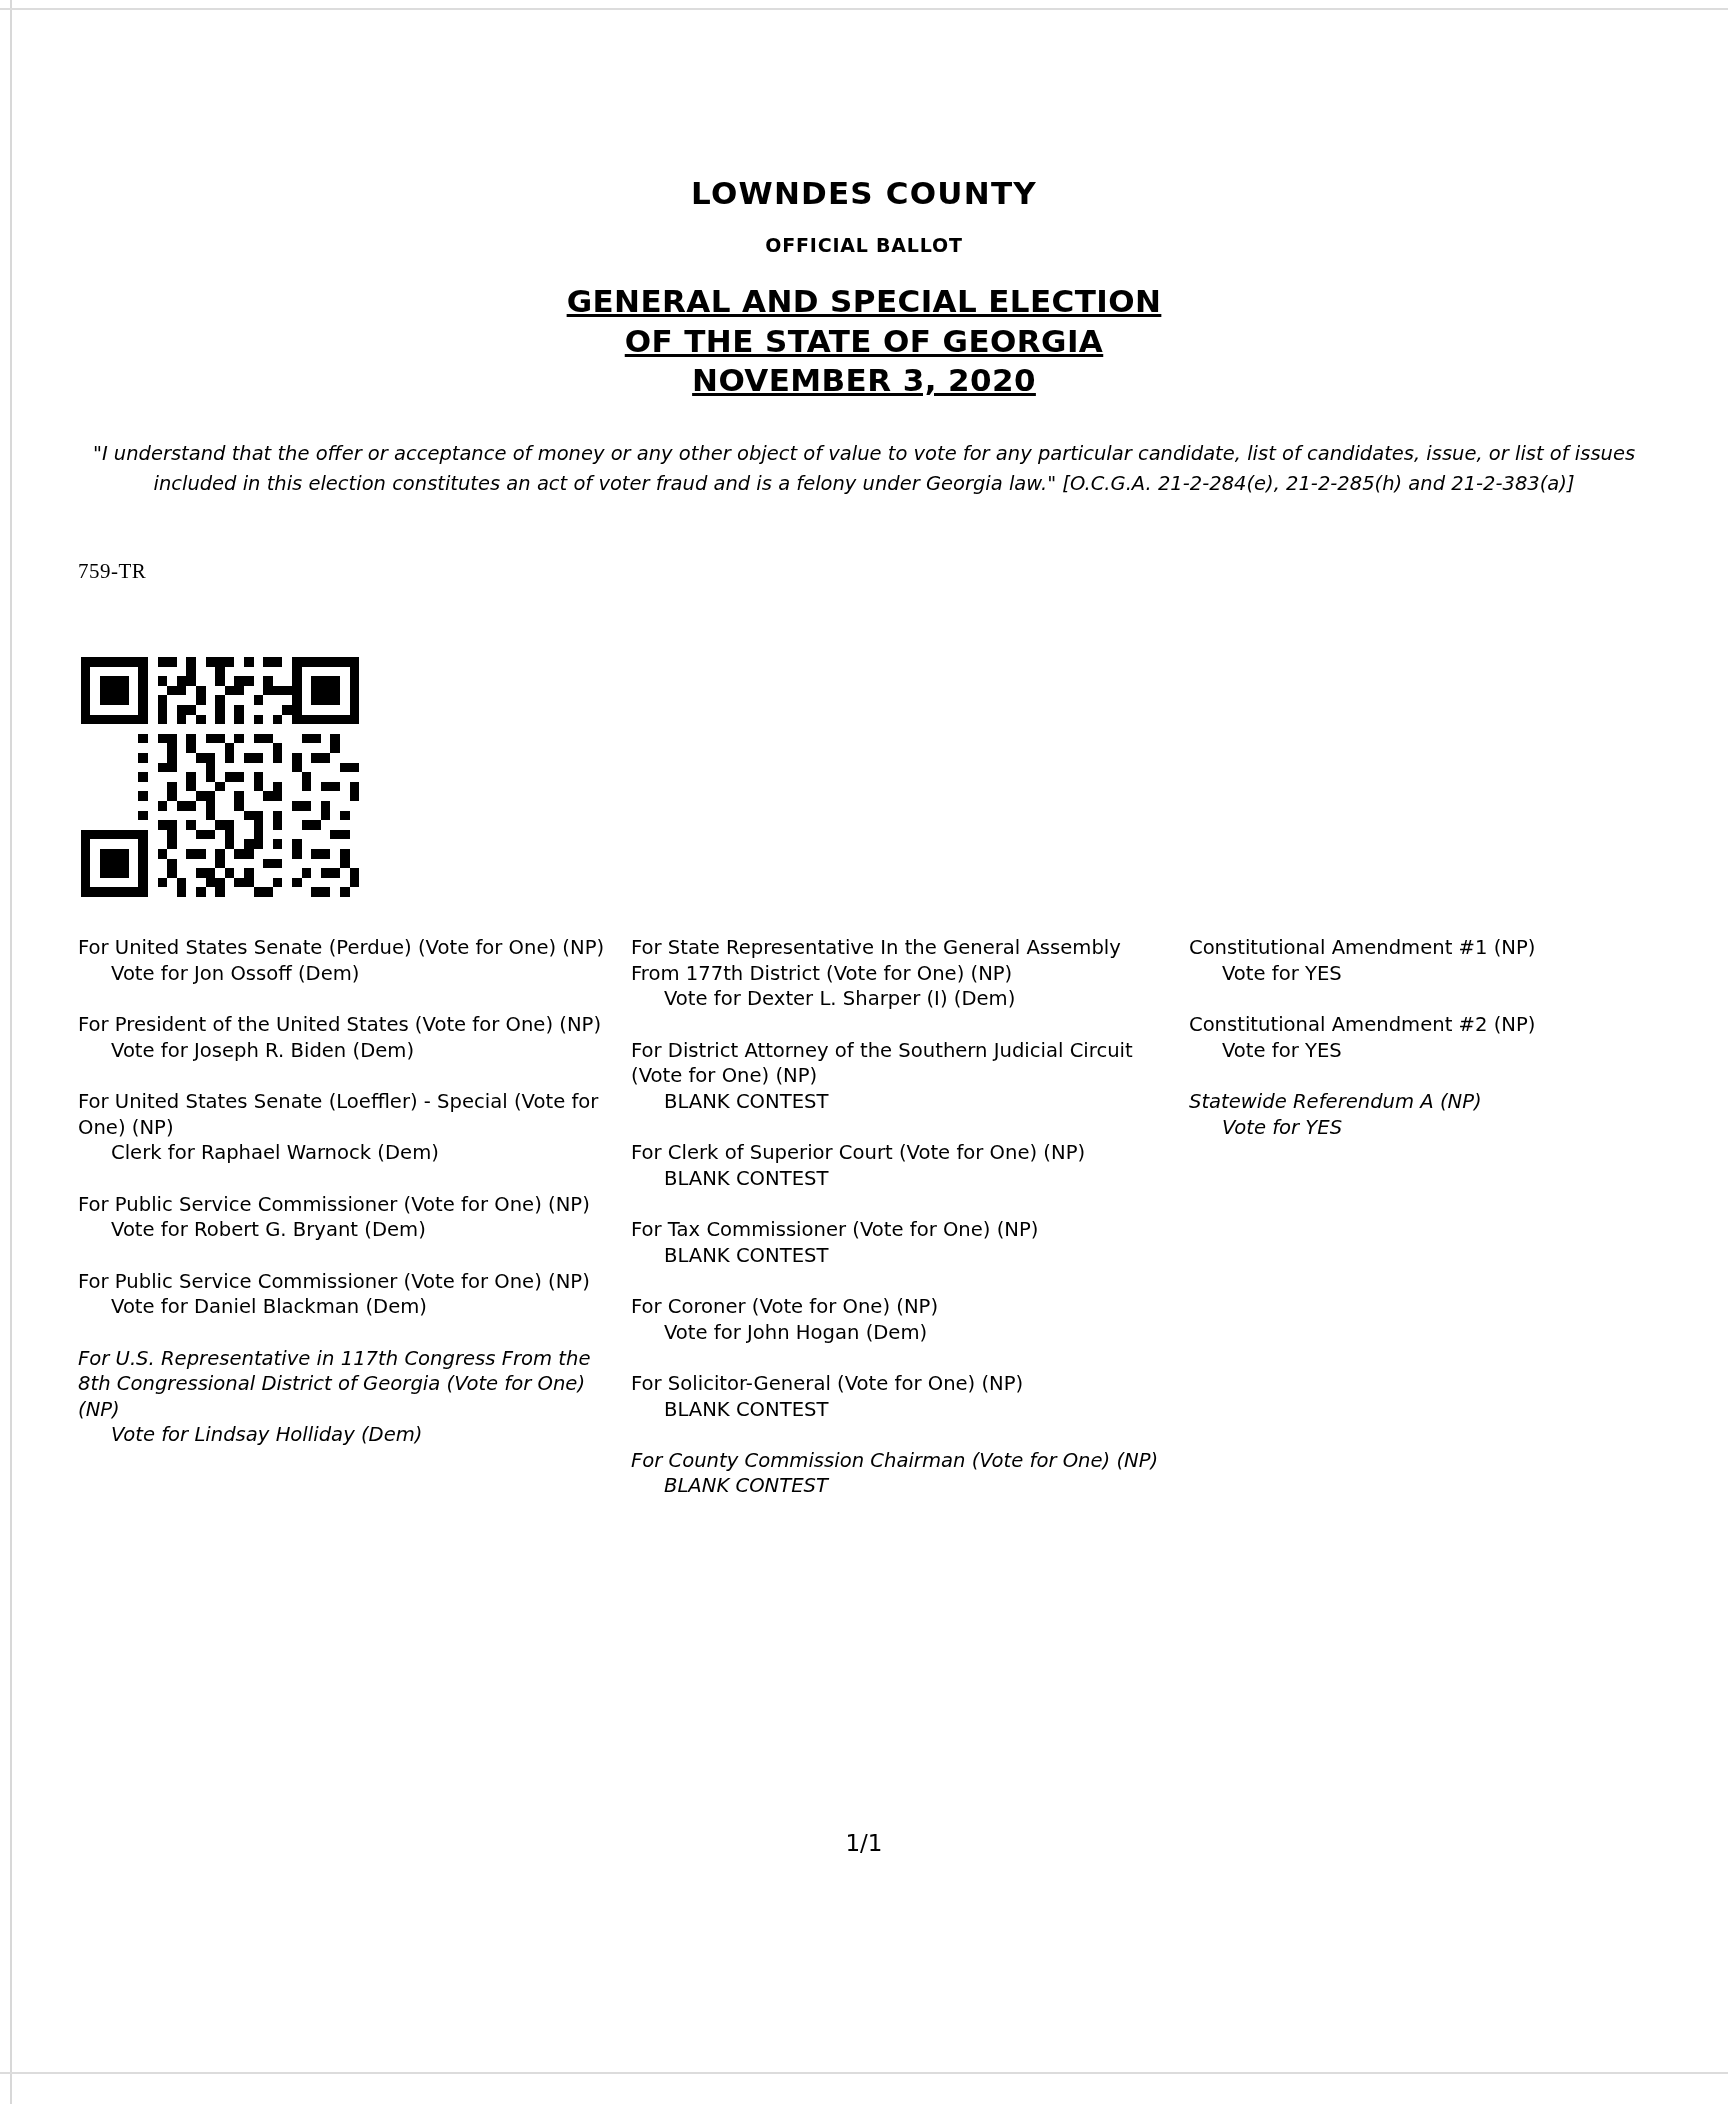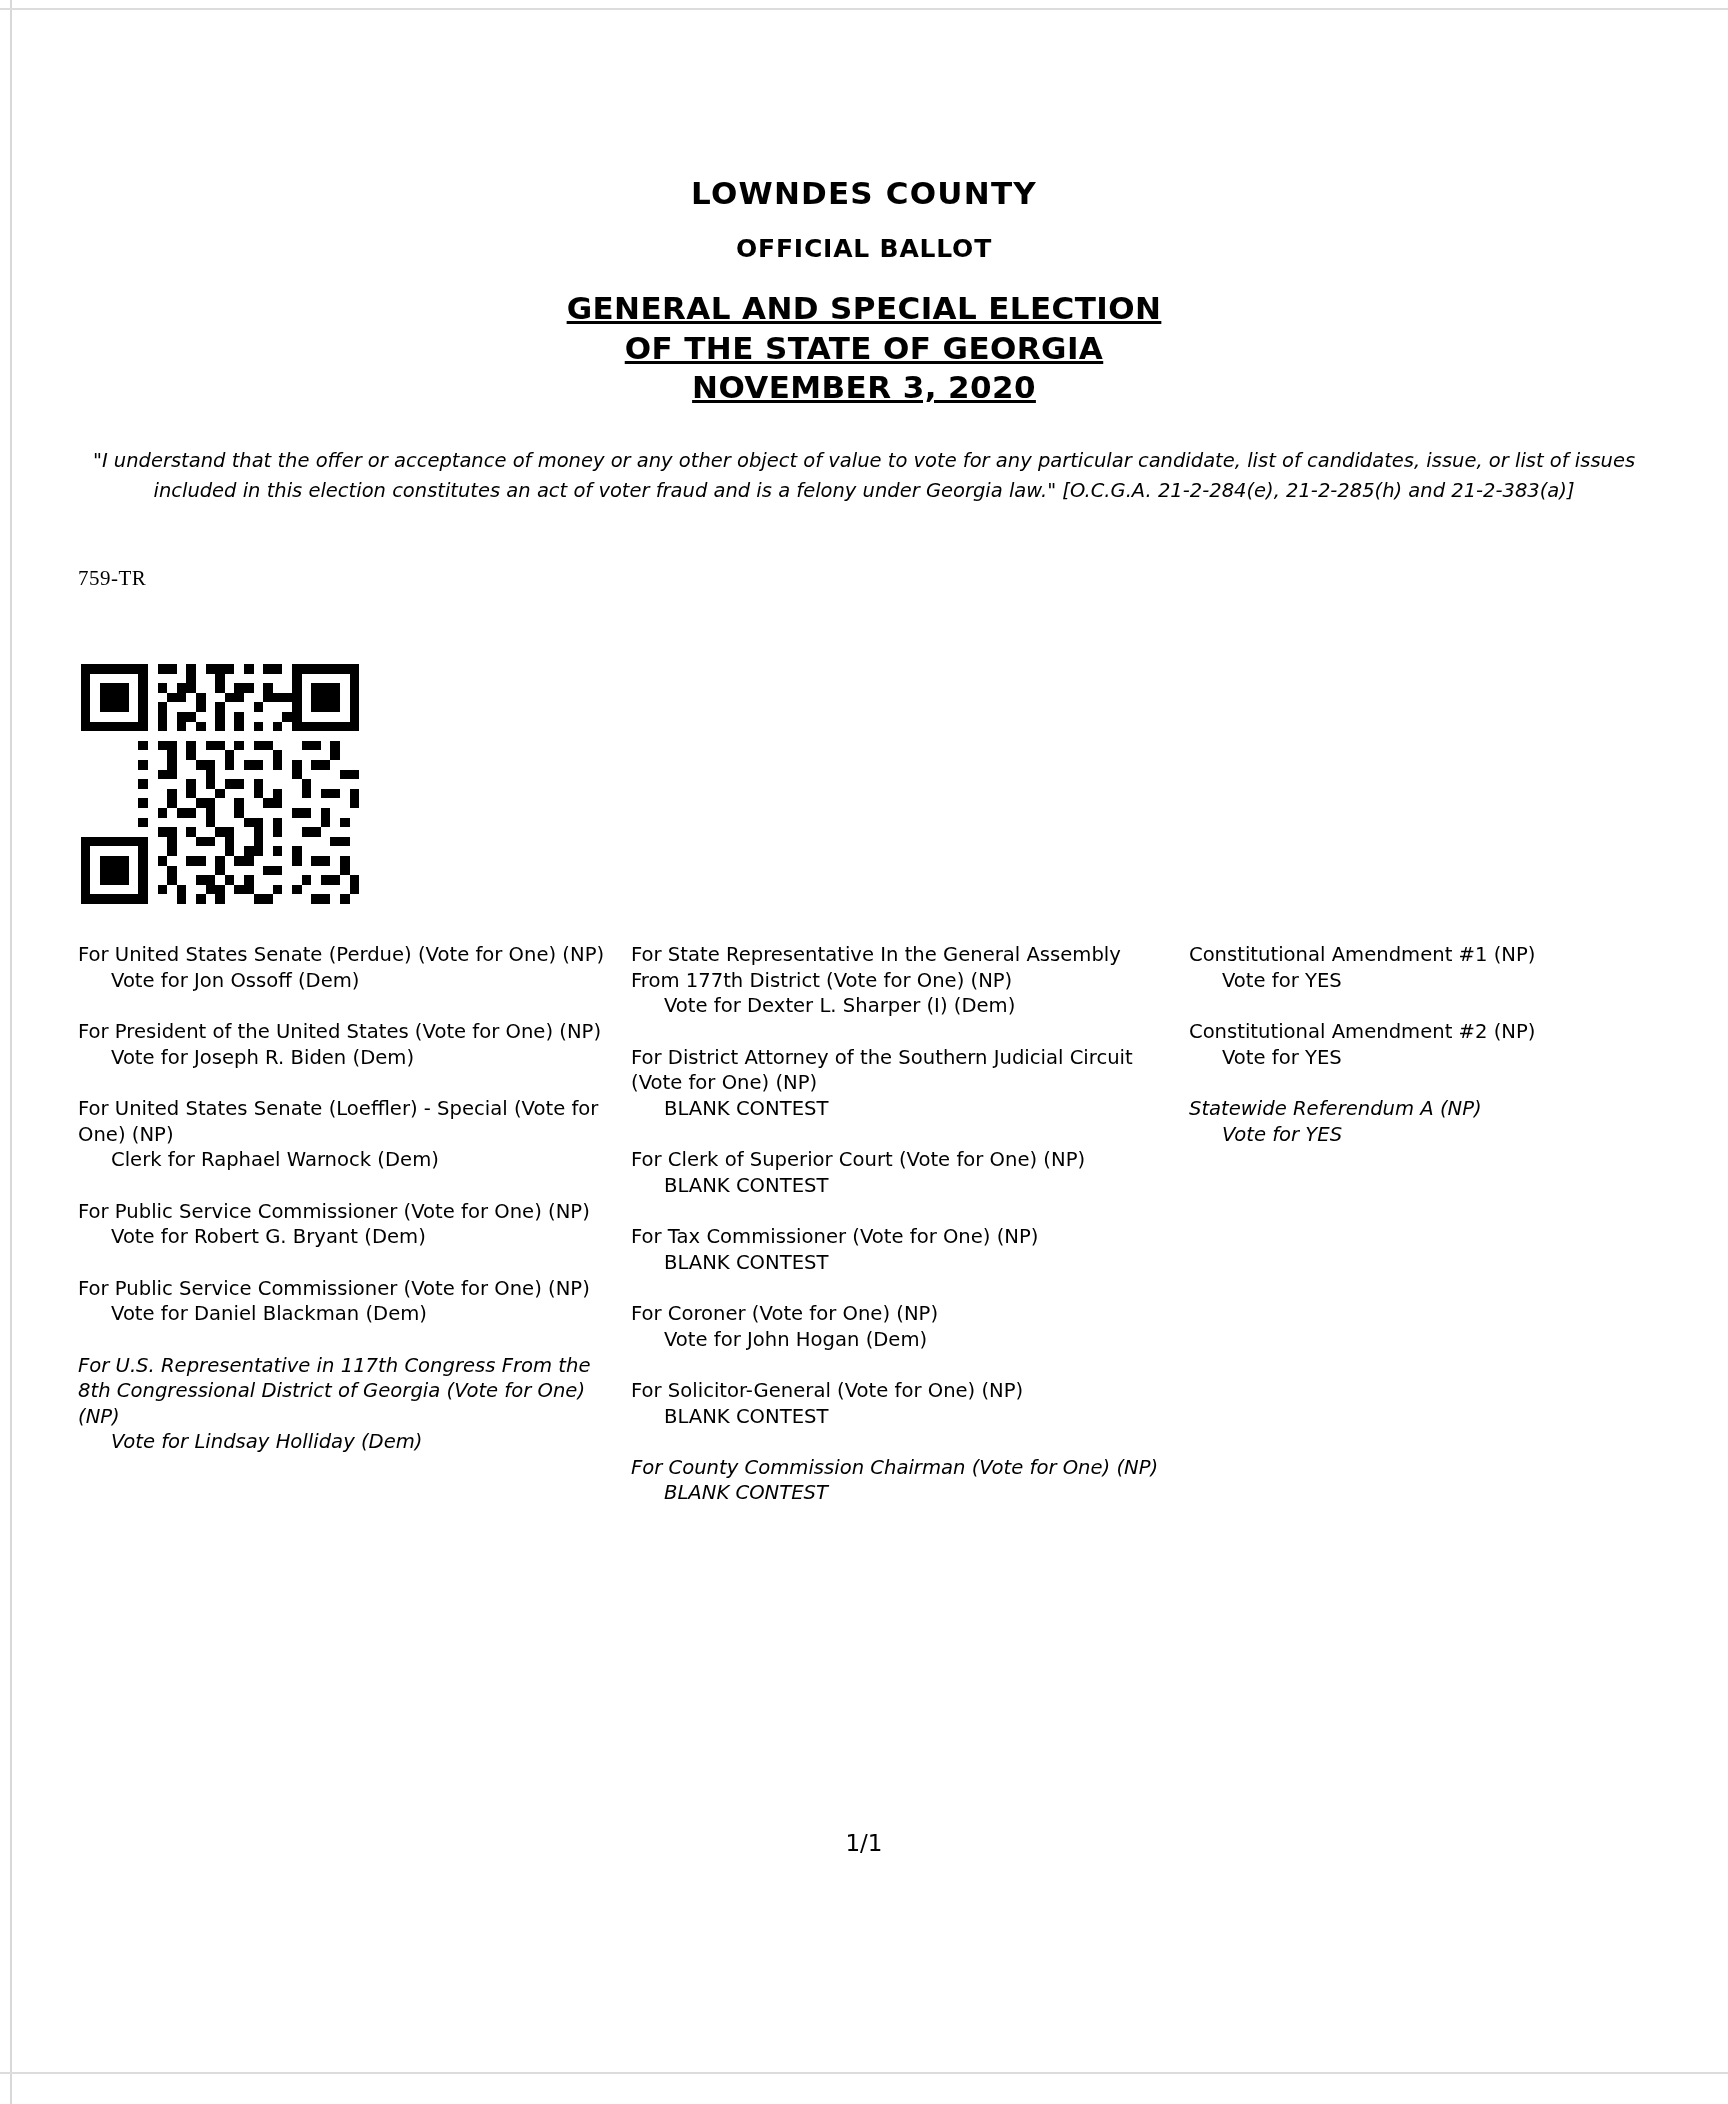--- a/index.html
+++ b/index.html
@@ -47,21 +47,21 @@
     text-align: center;
     font-weight: bold;
     font-family: "DejaVu Sans", sans-serif;
   }
   .hdr-county {
     font-size: 31px;
     letter-spacing: 1.2px;
     margin-top: 140px;
   }
   .hdr-official {
-    font-size: 25px;
+    font-size: 19px;
     letter-spacing: 0.8px;
     margin-top: 23px;
   }
   .hdr-election {
     font-size: 31px;
     letter-spacing: 0.4px;
     margin-top: 26px;
     line-height: 1.28;
     text-decoration: underline;
   }

